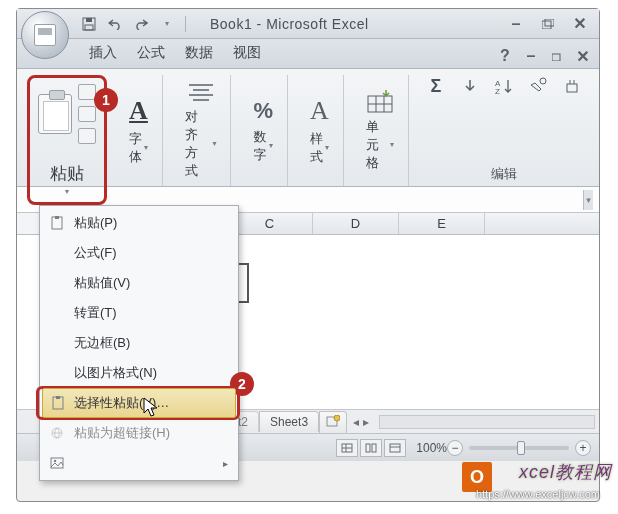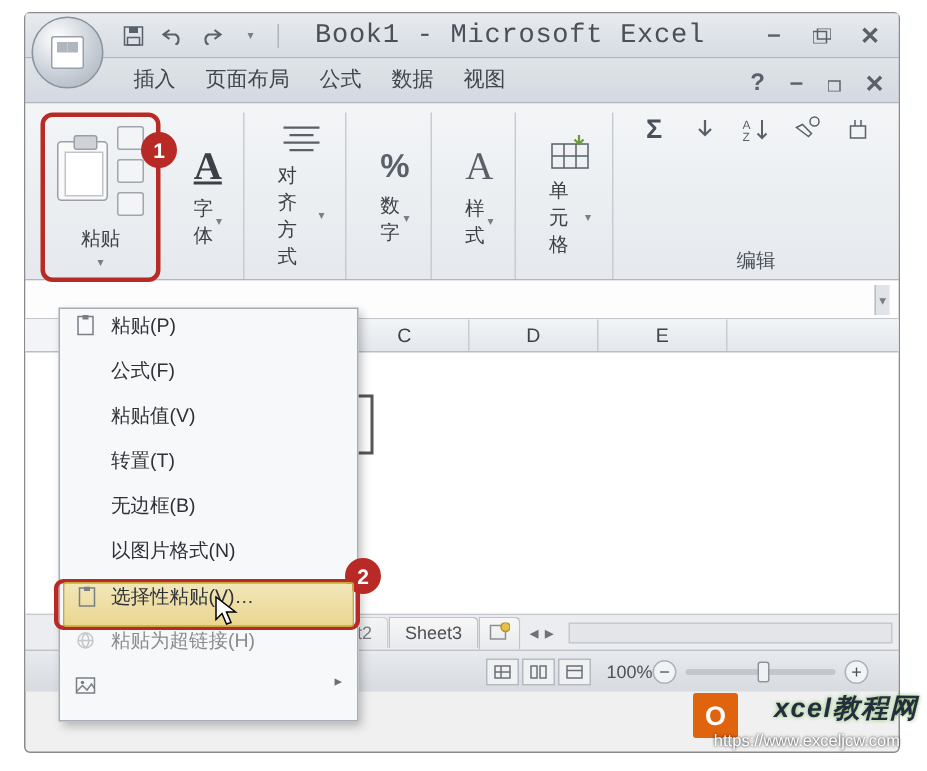--- a/index.html
+++ b/index.html
@@ -11,21 +11,21 @@
 .titlebar { height: 30px; display: flex; align-items: center; background: linear-gradient(#e8ebef,#d6dce3); border-bottom: 1px solid #b0b6bd; }
 .office-btn { width: 56px; height: 56px; position: absolute; left: 4px; top: 2px; z-index: 5; }
 .office-circle { width: 48px; height: 48px; border-radius: 50%; background: radial-gradient(circle at 35% 30%, #fff 0%, #c8cfd7 55%, #a7afb9 100%); border: 1px solid #8a929c; display: flex; align-items: center; justify-content: center; }
 .office-inner { width: 22px; height: 22px; background: #fff; border: 1px solid #9aa0a8; border-radius: 2px; position: relative; }
 .office-inner::before { content: ""; position: absolute; left: 3px; top: 3px; width: 7px; height: 7px; background: #b0b6bd; }
 .office-inner::after { content: ""; position: absolute; right: 3px; top: 3px; width: 7px; height: 7px; background: #b0b6bd; }
 
 .qat { margin-left: 62px; display: flex; gap: 6px; align-items: center; }
 .qat-btn { width: 20px; height: 20px; display: flex; align-items: center; justify-content: center; color: #4a5059; border-radius: 2px; }
 .qat-sep { width: 1px; height: 16px; background: #aeb4bb; margin: 0 2px; }
-.title-text { margin-left: 22px; color: #4a5059; font-size: 18px; letter-spacing: 0.5px; font-family: Liberation Mono, monospace; }
+.title-text { margin-left: 22px; color: #4a5059; font-size: 14px; letter-spacing: 0.5px; }
 .win-controls { margin-left: auto; margin-right: 10px; display: flex; gap: 14px; color: #5a6069; }
 .wc { width: 18px; height: 18px; display: flex; align-items: center; justify-content: center; font-weight: bold; }
 
 
 .tabs { height: 30px; display: flex; align-items: flex-end; padding-left: 62px; background: linear-gradient(#e0e4e9,#d3d9e0); border-bottom: 1px solid #b0b6bd; }
 .tab { padding: 5px 10px 6px; font-size: 14px; color: #41464d; border-top-left-radius: 3px; border-top-right-radius: 3px; }
 .tab.active { background: #f2f4f6; border: 1px solid #b0b6bd; border-bottom: 1px solid #f2f4f6; position: relative; top: 1px; }
 .help-icons { margin-left: auto; margin-right: 8px; display: flex; gap: 10px; color: #5a6069; padding-bottom: 4px; }
 .hi { width: 16px; height: 16px; display: flex; align-items: center; justify-content: center; font-weight: bold; }
 
@@ -59,44 +59,44 @@
 
 
 .sheet { position: relative; background: #fff; height: 196px; }
 .col-headers { display: flex; height: 22px; border-bottom: 1px solid #b9bec4; background: linear-gradient(#f2f4f7,#e3e7eb); }
 .ch { width: 86px; border-right: 1px solid #c8ccd1; text-align: center; font-size: 13px; color: #3d4248; line-height: 22px; }
 .left-gutter { width: 210px; background: #f2f4f7; border-right: 1px solid #c8ccd1; }
 .selected-ghost { position: absolute; left: 192px; top: 50px; width: 40px; height: 40px; border: 2px solid #555; background: #fff; }
 
 
 .menu { position: absolute; left: 22px; top: 196px; width: 200px; background: #f7f8f9; border: 1px solid #a7adb4; box-shadow: 2px 3px 6px rgba(0,0,0,0.25); z-index: 10; padding: 2px; }
-.menu-item { height: 30px; display: flex; align-items: flex-start; padding: 0 8px 0 32px; font-size: 13px; color: #2e3238; position: relative; }
+.menu-item { height: 30px; display: flex; align-items: center; padding: 0 8px 0 32px; font-size: 13px; color: #2e3238; position: relative; }
 .menu-item .mi-ico { position: absolute; left: 6px; width: 18px; height: 18px; display: flex; align-items: center; justify-content: center; }
 .menu-item .sub-tri { margin-left: auto; font-size: 10px; color: #6b7178; }
 .menu-item.hover { background: linear-gradient(#f2e7ba,#ead68f); border: 1px solid #c9a93a; border-radius: 2px; padding-left: 31px; }
 .menu-highlight { position: absolute; border: 3px solid #b82a25; border-radius: 6px; left: -4px; width: 204px; pointer-events: none; }
 
 .cursor { position: absolute; width: 16px; height: 22px; z-index: 30; }
 
 
 .sheet-tabs { height: 24px; display: flex; align-items: center; background: #ecedf0; border-top: 1px solid #c3c7cc; padding-left: 210px; font-size: 12px; gap: 0; }
 .st { padding: 3px 10px; background: linear-gradient(#f8f8f8,#e7e9eb); border: 1px solid #bfc3c8; border-bottom: none; color: #4c5157; border-top-right-radius: 4px; }
 .st.dim { opacity: 0.7; }
 .nav-arrows { display: flex; gap: 4px; margin: 0 6px; color: #6c7279; }
 
-.status { height: 28px; background: linear-gradient(#e7eaee,#d7dbe0); display: flex; align-items: center; border-top: 1px solid #bfc3c8; padding: 0 20px; font-size: 12px; color: #4c5157; }
+.status { height: 28px; background: linear-gradient(#e7eaee,#d7dbe0); display: flex; align-items: center; border-top: 1px solid #bfc3c8; padding: 0 8px; font-size: 12px; color: #4c5157; }
 .status .views { margin-left: auto; display: flex; gap: 2px; margin-right: 10px; }
 .vbtn { width: 22px; height: 18px; border: 1px solid #b4b9bf; background: #f0f1f3; display: flex; align-items: center; justify-content: center; }
 .zoom-spacer { flex: 1; }
 .zoom { display: flex; align-items: center; gap: 6px; }
 .zoom-track { width: 100px; height: 4px; background: #c3c7cc; position: relative; border-radius: 2px; }
 .zoom-thumb { position: absolute; left: 48px; top: -5px; width: 8px; height: 14px; background: #f0f1f3; border: 1px solid #8f959c; border-radius: 2px; }
 .zminus, .zplus { width: 16px; height: 16px; border: 1px solid #aeb3b9; border-radius: 50%; display: flex; align-items: center; justify-content: center; background: #f2f3f5; }
 
-.watermark { position: absolute; right: 6px; bottom: 30px; font-size: 18px; font-weight: bold; color: #0f172a; text-shadow: 0 0 3px #7b5; opacity: 0.9; font-style: italic; letter-spacing: 1px; pointer-events: none; }
+.watermark { position: absolute; right: 6px; bottom: 30px; font-size: 18px; font-weight: normal; color: #701a75; text-shadow: 0 0 3px #7b5; opacity: 0.9; font-style: italic; letter-spacing: 1px; pointer-events: none; }
 .watermark-url { position: absolute; right: 18px; bottom: 14px; font-size: 11px; color: #fff; text-shadow: 0 0 2px #000; pointer-events: none; text-align: center; }
 .orange-sq { position: absolute; right: 126px; bottom: 22px; width: 30px; height: 30px; background: #e0640e; display: flex; align-items: center; justify-content: center; color: #fff; font-weight: bold; font-size: 18px; border-radius: 2px; }
 </style>
 </head>
 <body>
 
 <div class="window">
 
   <div class="titlebar">
     <div class="office-btn">
@@ -135,21 +135,20 @@
             <rect x="0" y="2" width="9" height="8" fill="none" stroke="#5a6069"></rect>
             <rect x="3" y="0" width="9" height="7" fill="none" stroke="#5a6069"></rect>
           </svg>
         </div>
       <div class="wc">✕</div>
     </div>
   </div>
 
   <div class="tabs">
     <div class="tab">插入</div>
-    <div class="tab">页面布局</div>
     <div class="tab">公式</div>
     <div class="tab">数据</div>
     <div class="tab">视图</div>
     <div class="help-icons">
       <div class="hi">?</div>
       <div class="hi">–</div>
       <div class="hi">
           <svg width="10" height="9">
             <rect x="0" y="2" width="8" height="7" fill="none" stroke="#5a6069"></rect>
           </svg>
@@ -163,21 +162,21 @@
       <div class="paste-highlight">
         <div class="callout" style="right:-14px;top:10px">1</div>
         <div style="display:flex;align-items:center">
           <div class="clipboard"></div>
           <div class="side-icons">
             <div class="mini-ico"></div>
             <div class="mini-ico"></div>
             <div class="mini-ico"></div>
           </div>
         </div>
-        <div class="lbl" style="margin-top:6px;font-size:13px;color:#3b4046;display:flex;align-items:flex-start;gap:3px">
+        <div class="lbl" style="margin-top:18px;font-size:17px;color:#3b4046;display:flex;align-items:flex-start;gap:3px">
             <span>粘贴</span>
           </div>
         <span class="drop-tri" style="margin-top:2px">▾</span>
       </div>
     </div>
 
     <div class="group">
       <div class="group-body">
           <div class="big-btn">
             <span style="font-family:serif;font-size:26px;font-weight:bold;text-decoration:underline">A</span>

